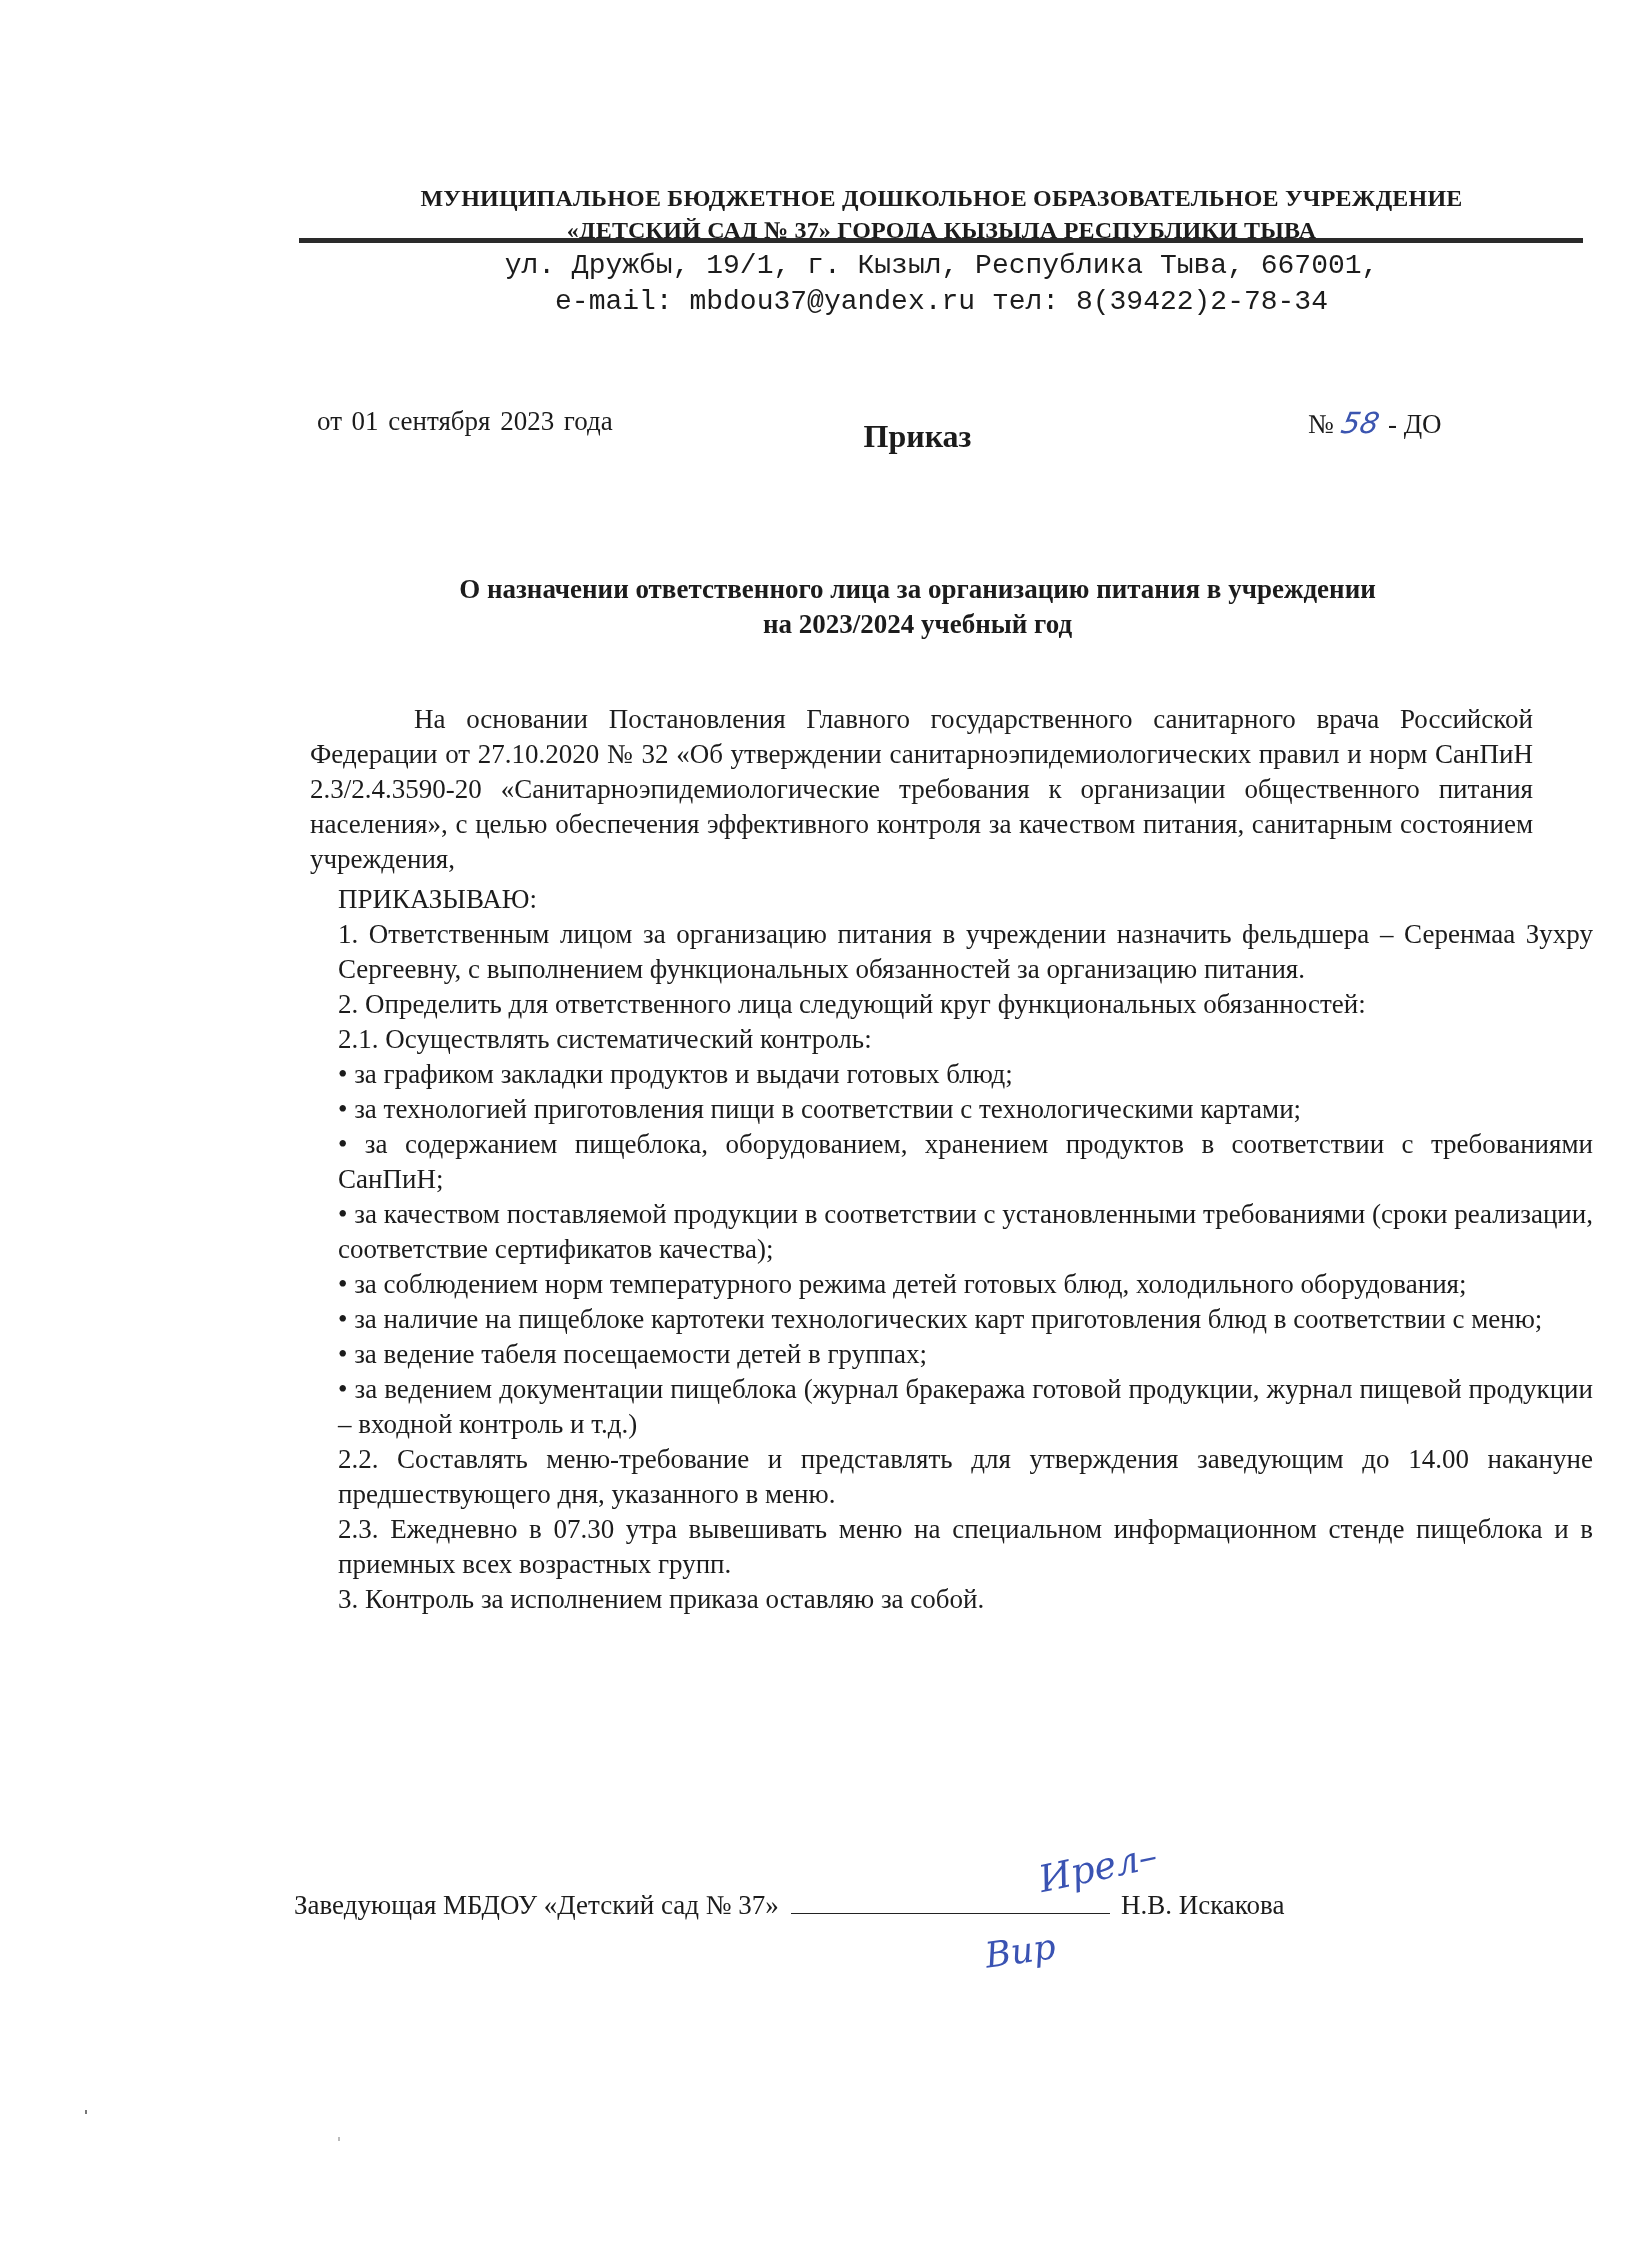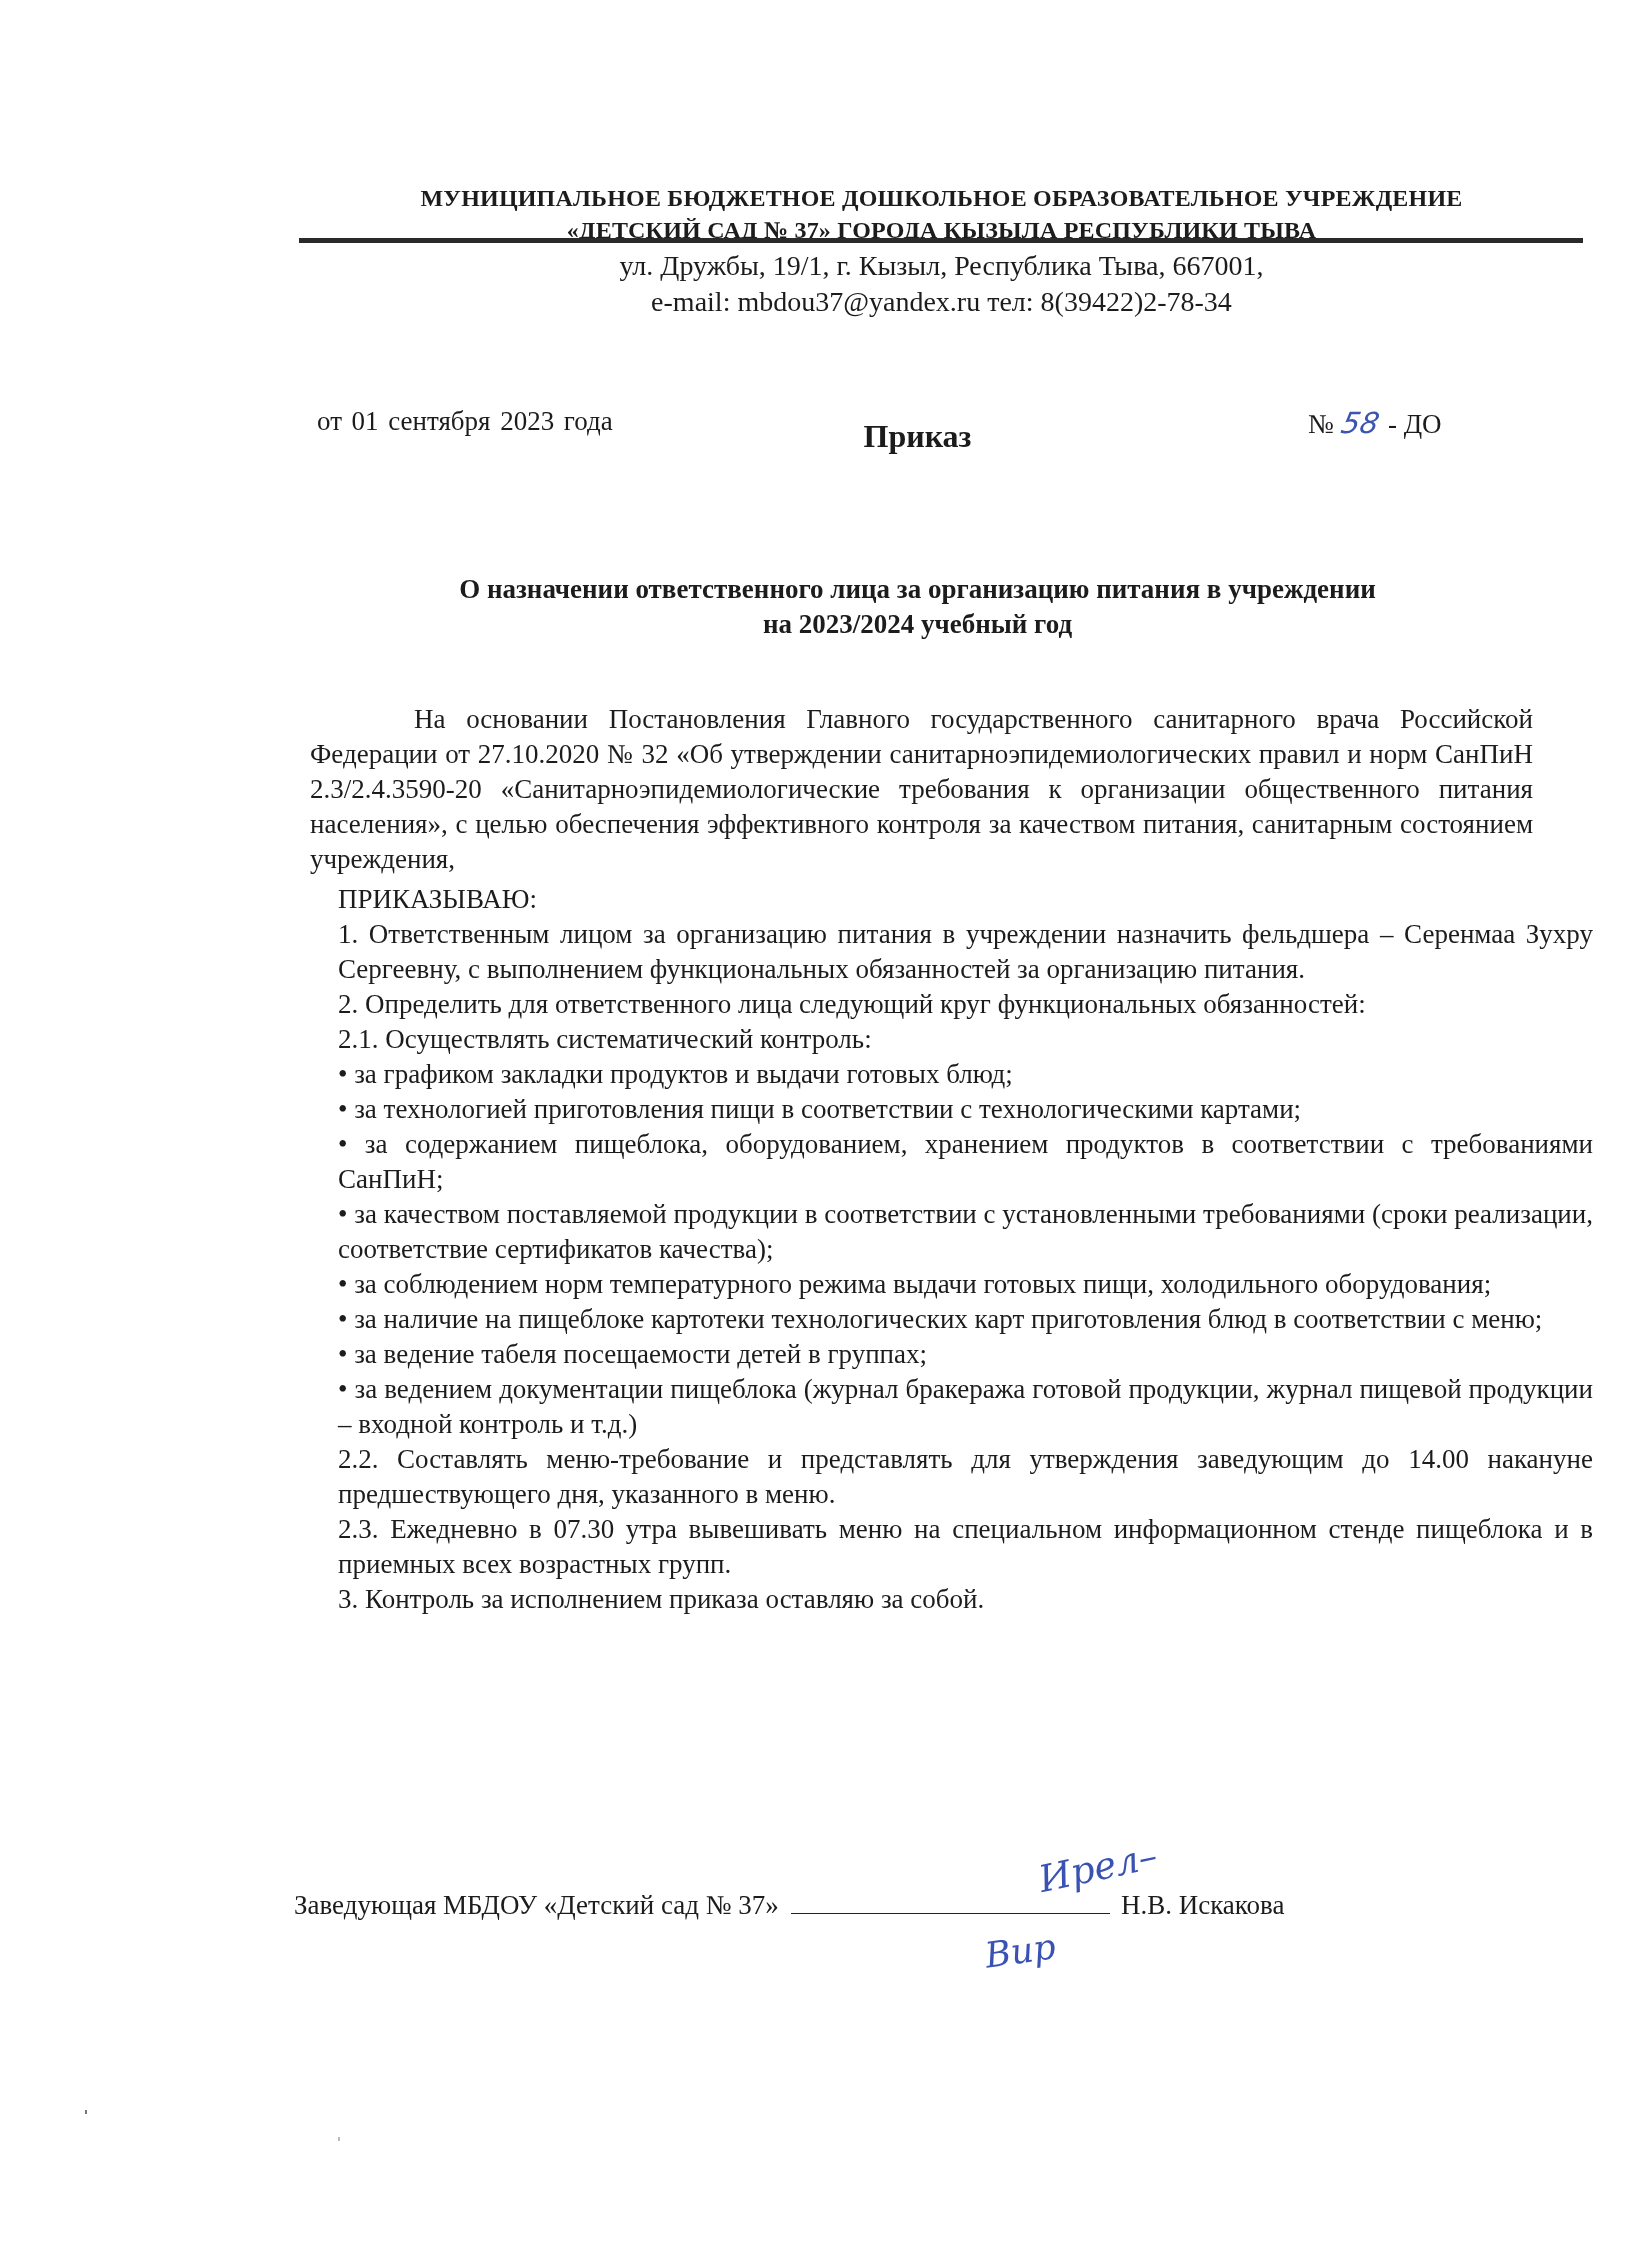--- a/index.html
+++ b/index.html
@@ -15,21 +15,21 @@
       position: absolute; left: 290px; width: 1303px; top: 182px;
       text-align: center; font-weight: bold; font-size: 24px; line-height: 32px;
       letter-spacing: 0.2px;
     }
     .header-rule {
       position: absolute; left: 299px; width: 1284px; top: 238px; height: 4.8px;
       background: #2a2a2a;
     }
     .address {
       position: absolute; left: 290px; width: 1303px; top: 248px;
-      text-align: center; font-size: 28px; line-height: 36px;
+      text-align: center; font-size: 28px; line-height: 36px; font-family: Liberation Mono, monospace;
     }
 
     
     .doc-title {
       position: absolute; left: 290px; width: 1255px; top: 370px;
       text-align: center; font-weight: bold; font-size: 32px; margin-top: 48px;
     }
     .doc-date {
       position: absolute; left: 317px; top: 406px; font-size: 27px; word-spacing: 2.9px;
     }
@@ -106,21 +106,21 @@
 
   <div class="body-block orders">
     <p>ПРИКАЗЫВАЮ:</p>
     <p class="just"> 1. Ответственным лицом за организацию питания в учреждении назначить фельдшера – Серенмаа Зухру Сергеевну, с выполнением функциональных обязанностей за организацию питания.</p>
     <p class="just"> 2. Определить для ответственного лица следующий круг функциональных обязанностей:</p>
     <p class="just">2.1. Осуществлять систематический контроль:</p>
     <p class="just"> • за графиком закладки продуктов и выдачи готовых блюд;</p>
     <p class="just">• за технологией приготовления пищи в соответствии с технологическими картами;</p>
     <p class="just">• за содержанием пищеблока, оборудованием, хранением продуктов в соответствии с требованиями СанПиН;</p>
     <p class="just">• за качеством поставляемой продукции в соответствии с установленными требованиями (сроки реализации, соответствие сертификатов качества);</p>
-    <p class="just"> • за соблюдением норм температурного режима выдачи готовых пищи, холодильного оборудования;</p>
+    <p class="just"> • за соблюдением норм температурного режима детей готовых блюд, холодильного оборудования;</p>
     <p class="just"> • за наличие на пищеблоке картотеки технологических карт приготовления блюд в соответствии с меню;</p>
     <p class="just">• за ведение табеля посещаемости детей в группах;</p>
     <p class="just">• за ведением документации пищеблока (журнал бракеража готовой продукции, журнал пищевой продукции – входной контроль и т.д.)</p>
     <p class="just"> 2.2. Составлять меню-требование и представлять для утверждения заведующим до 14.00 накануне предшествующего дня, указанного в меню.</p>
     <p class="just"> 2.3. Ежедневно в 07.30 утра вывешивать меню на специальном информационном стенде пищеблока и в приемных всех возрастных групп.</p>
     <p class="just"> 3. Контроль за исполнением приказа оставляю за собой.</p>
   </div>
 
   <div class="signature-line">
     <span>Заведующая МБДОУ «Детский сад № 37»</span>

